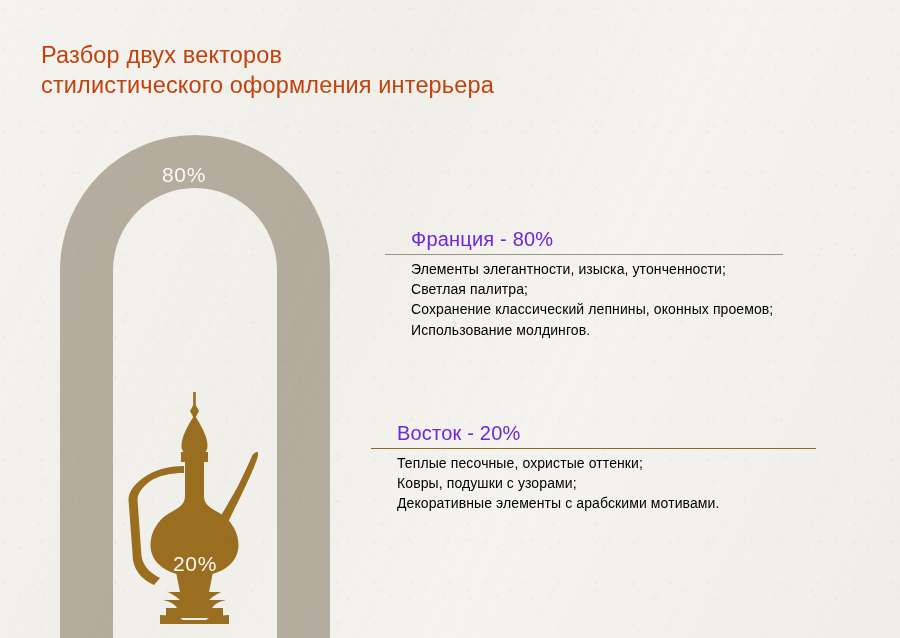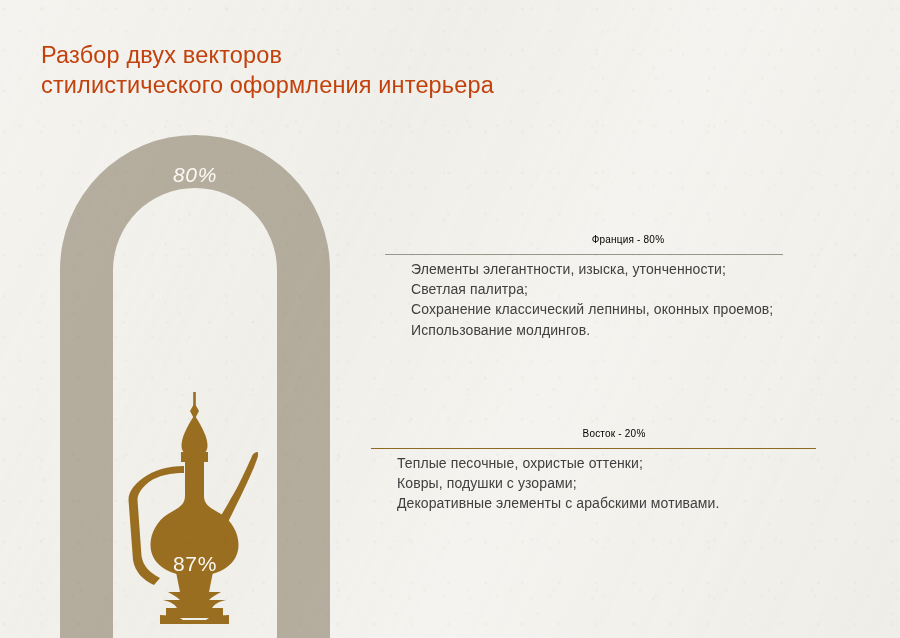--- a/index.html
+++ b/index.html
@@ -61,50 +61,49 @@
   .pct-label {
     position:absolute;
     z-index:4;
     color:#fbf9f4;
     font-size:21px;
     font-weight:400;
     letter-spacing:.6px;
     text-align:center;
     width:120px;
   }
-  #pct-arch  { left:135px; top:163px;font-style:italic; }
+  #pct-arch  { left:124px; top:163px; }
   #pct-vessel{ left:135px; top:552px; }
 
   
   .block { position:absolute; z-index:4; }
   #block-france { left:385px; top:230px; width:460px; }
   #block-east   { left:371px; top:424px; width:460px; }
 
   .block-heading {
-    font-size:10px;
-    color:#000000;
+    font-size:20px;
+    color:#6d28d9;
     letter-spacing:.2px;
     padding-left:26px;
     padding-bottom:5px;
     line-height:19px;
-    text-align:center;
   }
   .rule { height:1px; border:0; width:100%; }
   #rule-france { background:#9b968c; width:398px; }
   #rule-east   { background:#8d6a24; width:445px; }
 
   .block-list {
     list-style:none;
     padding-left:26px;
     padding-top:4px;
   }
   .block-list li {
     font-size:14px;
     line-height:20.2px;
-    color:#404040;
+    color:#000000;
     letter-spacing:.1px;
     white-space:nowrap;
   }
 </style>
 </head>
 <body>
 
 <div id="arch-wrap">
   <svg id="arch-svg" viewBox="0 0 400 638" xmlns="http://www.w3.org/2000/svg">
 
@@ -182,21 +181,21 @@
                C 256 452, 254 453, 252.5 455
                C 249 463, 244 474, 238 486
                C 230 500, 223 513, 217 522
                Z"></path>
     </g>
   </svg>
 </div>
 
 <div class="pct-label" id="pct-arch">80%</div>
 
-<div class="pct-label" id="pct-vessel">87%</div>
+<div class="pct-label" id="pct-vessel">20%</div>
 
 <h1 id="title">Разбор двух векторов
 стилистического оформления интерьера</h1>
 
 <section class="block" id="block-france">
   <div class="block-heading">Франция - 80%</div>
   <hr class="rule" id="rule-france">
   <ul class="block-list">
     <li>Элементы элегантности, изыска, утонченности;</li>
     <li>Светлая палитра;</li>

